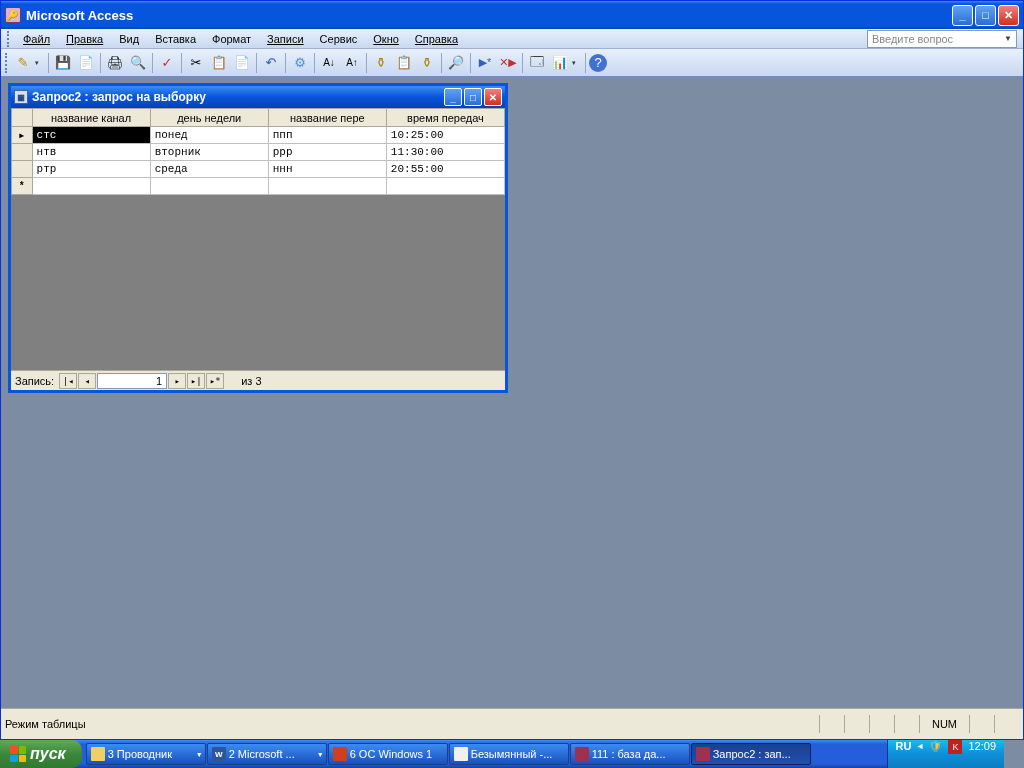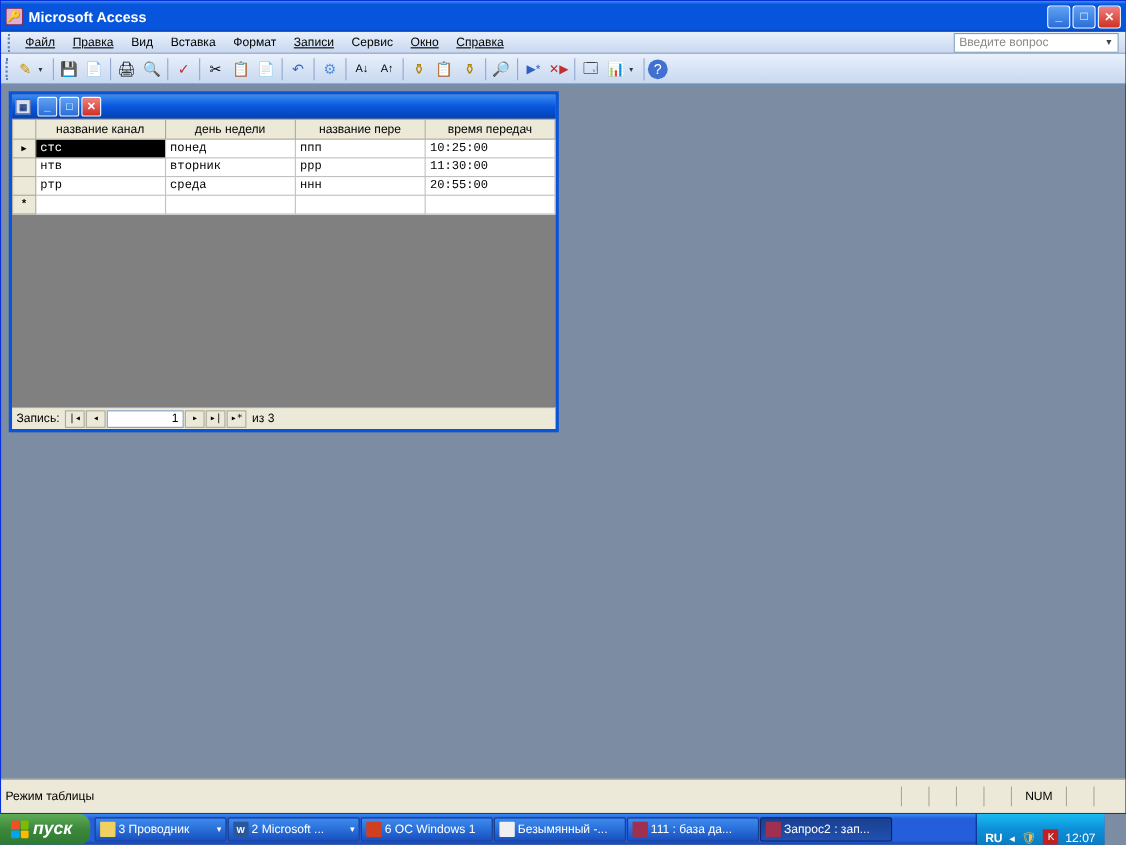--- a/index.html
+++ b/index.html
@@ -51,21 +51,21 @@
 .row-selector { width: 16px; background: #ece9d8 !important; border: 1px solid #aca899 !important; text-align: center; font-size: 10px; }
 .row-selector.current::before { content: "▶"; font-size: 8px; color: black; }
 .row-selector.new::before { content: "*"; font-weight: bold; }
 .selected-cell { background: #000 !important; color: #fff; }
 
 
 .record-nav { height: 20px; background: #ece9d8; border-top: 1px solid #aca899; display: flex; align-items: center; font-size: 11px; padding: 0 4px; gap: 1px; }
 .record-nav .label { margin-right: 4px; }
 .nav-btn { width: 18px; height: 16px; border: 1px solid #aca899; background: #ece9d8; display: flex; align-items: center; justify-content: center; font-size: 9px; cursor: pointer; font-family: monospace; }
 .nav-input { width: 70px; height: 16px; border: 1px solid #7f9db9; text-align: right; padding: 0 4px; font-size: 11px; }
-.nav-total { margin-left: 4px; }
+.nav-total { margin-left: 16px; }
 
 
 .statusbar { position: absolute; bottom: 0; left: 0; right: 0; height: 20px; background: #ece9d8; border-top: 1px solid #aca899; display: flex; align-items: center; font-size: 11px; padding: 15px 4px; }
 .statusbar .status-text { flex: 1; }
 .status-cell { border-left: 1px solid #aca899; padding: 0 12px; height: 18px; display: flex; align-items: center; }
 
 
 .taskbar { position: absolute; bottom: 0; left: 0; width: 1004px; height: 28px; background: linear-gradient(to bottom, #3c8cf0 0%, #245edb 15%, #245edb 85%, #1941a5 100%); display: flex; align-items: center; }
 .start-btn { height: 28px; padding: 0 16px 0 10px; background: linear-gradient(to bottom, #5eac56 0%, #3c873c 50%, #2e7a2e 100%); color: white; font-style: italic; font-weight: bold; font-size: 16px; display: flex; align-items: center; border-radius: 0 10px 10px 0; cursor: pointer; gap: 4px; }
 .start-logo { width: 16px; height: 16px; display: grid; grid-template-columns: 1fr 1fr; grid-template-rows: 1fr 1fr; gap: 1px; }
@@ -73,21 +73,21 @@
 .sl1 { background: #f25022; } .sl2 { background: #7fba00; } .sl3 { background: #00a4ef; } .sl4 { background: #ffb900; }
 .task-items { flex: 1; display: flex; gap: 1px; padding: 0 4px; height: 24px; align-items: center; }
 .task-item { height: 22px; min-width: 120px; max-width: 140px; background: linear-gradient(to bottom, #3c8cf0, #1850c0); border: 1px solid #1a3f90; border-radius: 2px; color: white; font-size: 11px; display: flex; align-items: center; padding: 0 4px; cursor: pointer; white-space: nowrap; overflow: hidden; gap: 3px; }
 .task-item.active { background: linear-gradient(to bottom, #1a4090, #2050b0); border: 1px solid #0a2060; }
 .task-item.group { padding-right: 2px; }
 .task-item .ti-icon { width: 14px; height: 14px; flex-shrink: 0; border-radius: 1px; }
 .task-item .ti-icon.folder { background: #f0d060; } .task-item .ti-icon.word { background: #2b579a; color: white; font-size: 8px; font-weight: bold; display: flex; align-items: center; justify-content: center; }
 .task-item .ti-icon.ppt { background: #d04020; } .task-item .ti-icon.paint { background: #f0f0f0; }
 .task-item .ti-icon.access { background: #a03050; }
 .task-item .drop { font-size: 7px; margin-left: auto; }
-.systray { height: 28px; background: linear-gradient(to bottom, #18bbf0 0%, #0d8fd8 50%, #0b7cc0 100%); display: flex; align-items: flex-end; padding: 0 8px; gap: 6px; color: white; font-size: 11px; border-left: 1px solid #092f8f; }
+.systray { height: 28px; background: linear-gradient(to bottom, #18bbf0 0%, #0d8fd8 50%, #0b7cc0 100%); display: flex; align-items: flex-start; padding: 0 8px; gap: 6px; color: white; font-size: 11px; border-left: 1px solid #092f8f; }
 .systray .lang { font-weight: bold; }
 .tray-chevron { color: white; font-size: 10px; cursor: pointer; }
 </style>
 </head>
 <body>
 
 <div class="app-window">
 
   <div class="titlebar">
     <div class="app-icon">🔑</div>
@@ -154,20 +154,21 @@
     <div class="tb-drop">▾</div>
     <div class="tb-sep"></div>
     <div class="tb-btn" style="background:#4070d0;color:white;border-radius:9px;width:18px;height:18px">?</div>
   </div>
 
   <div class="mdi-area">
 
     <div class="child-window">
       <div class="child-titlebar">
         <div class="child-icon">▦</div>
+        <div class="ct-text">Запрос2 : запрос на выборку</div>
         <div class="child-win-btn min">_</div>
         <div class="child-win-btn max">□</div>
         <div class="child-win-btn close">✕</div>
       </div>
       <div class="grid-wrap">
         <table class="data-grid">
           <thead>
             <tr>
               <th class="row-selector"></th>
               <th style="width:92px">название канал</th>
@@ -269,15 +270,15 @@
     <div class="task-item active">
       <div class="ti-icon access"></div>
       <span>Запрос2 : зап...</span>
     </div>
   </div>
   <div class="systray">
     <span class="lang">RU</span>
     <span class="tray-chevron">◂</span>
     <span style="color:#ffc040">🛡</span>
     <span style="background:#c02020;width:14px;height:14px;display:inline-flex;align-items:center;justify-content:center;font-size:9px">K</span>
-    <span>12:07</span>
+    <span>12:09</span>
   </div>
 </div>
 
 </body></html>

